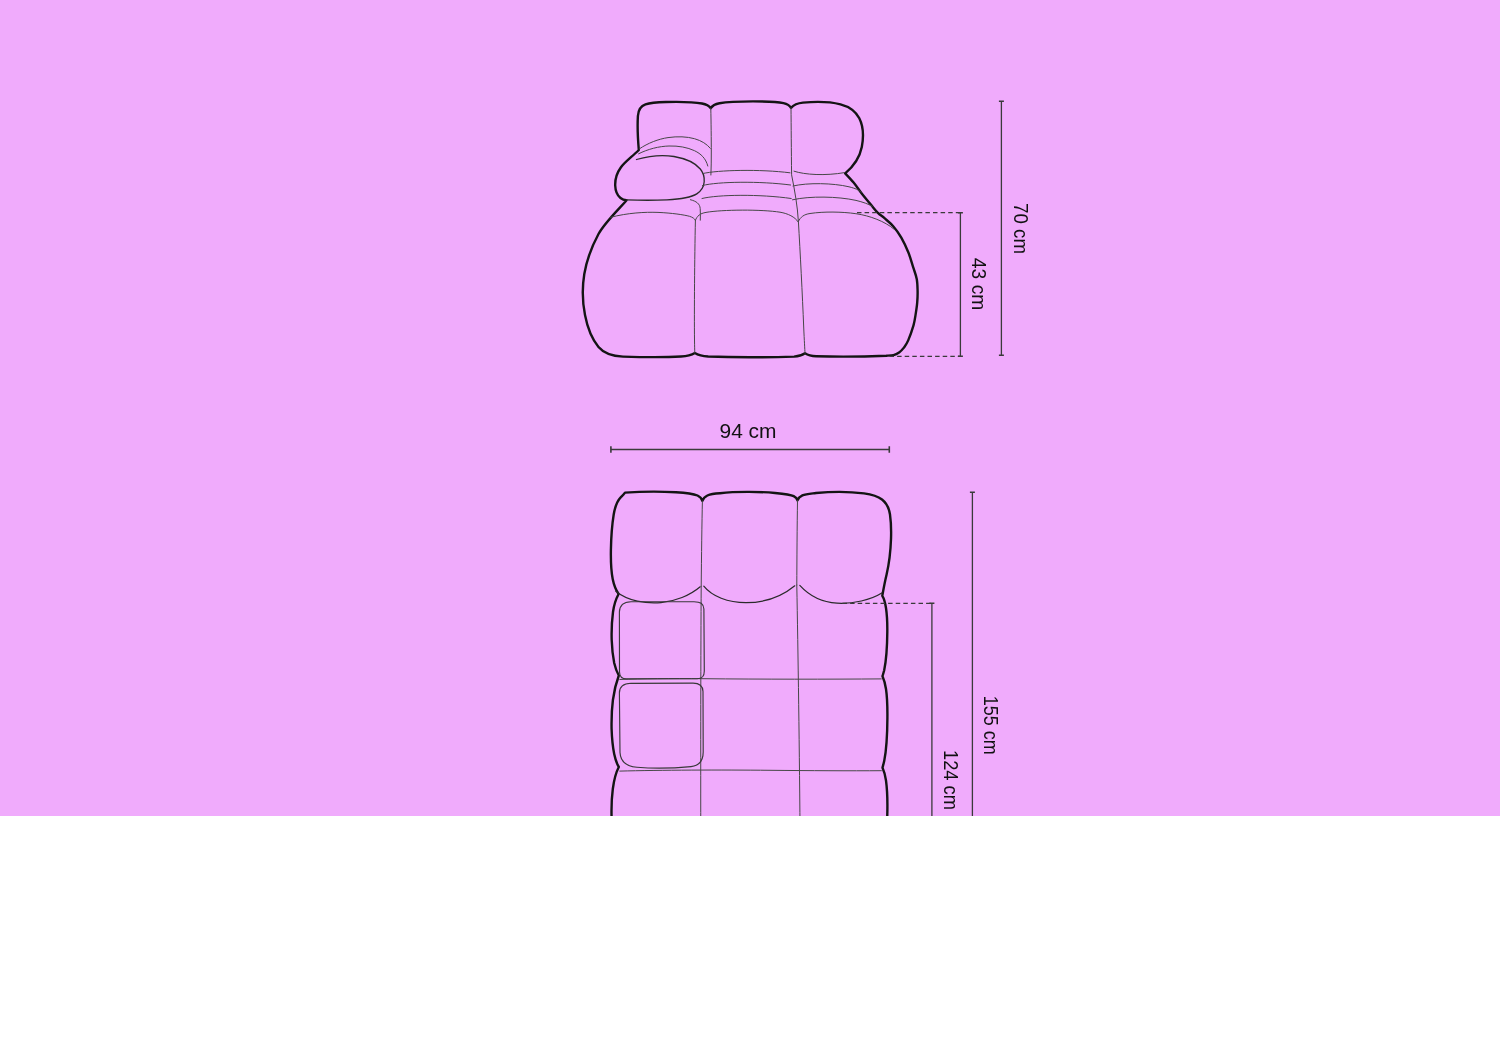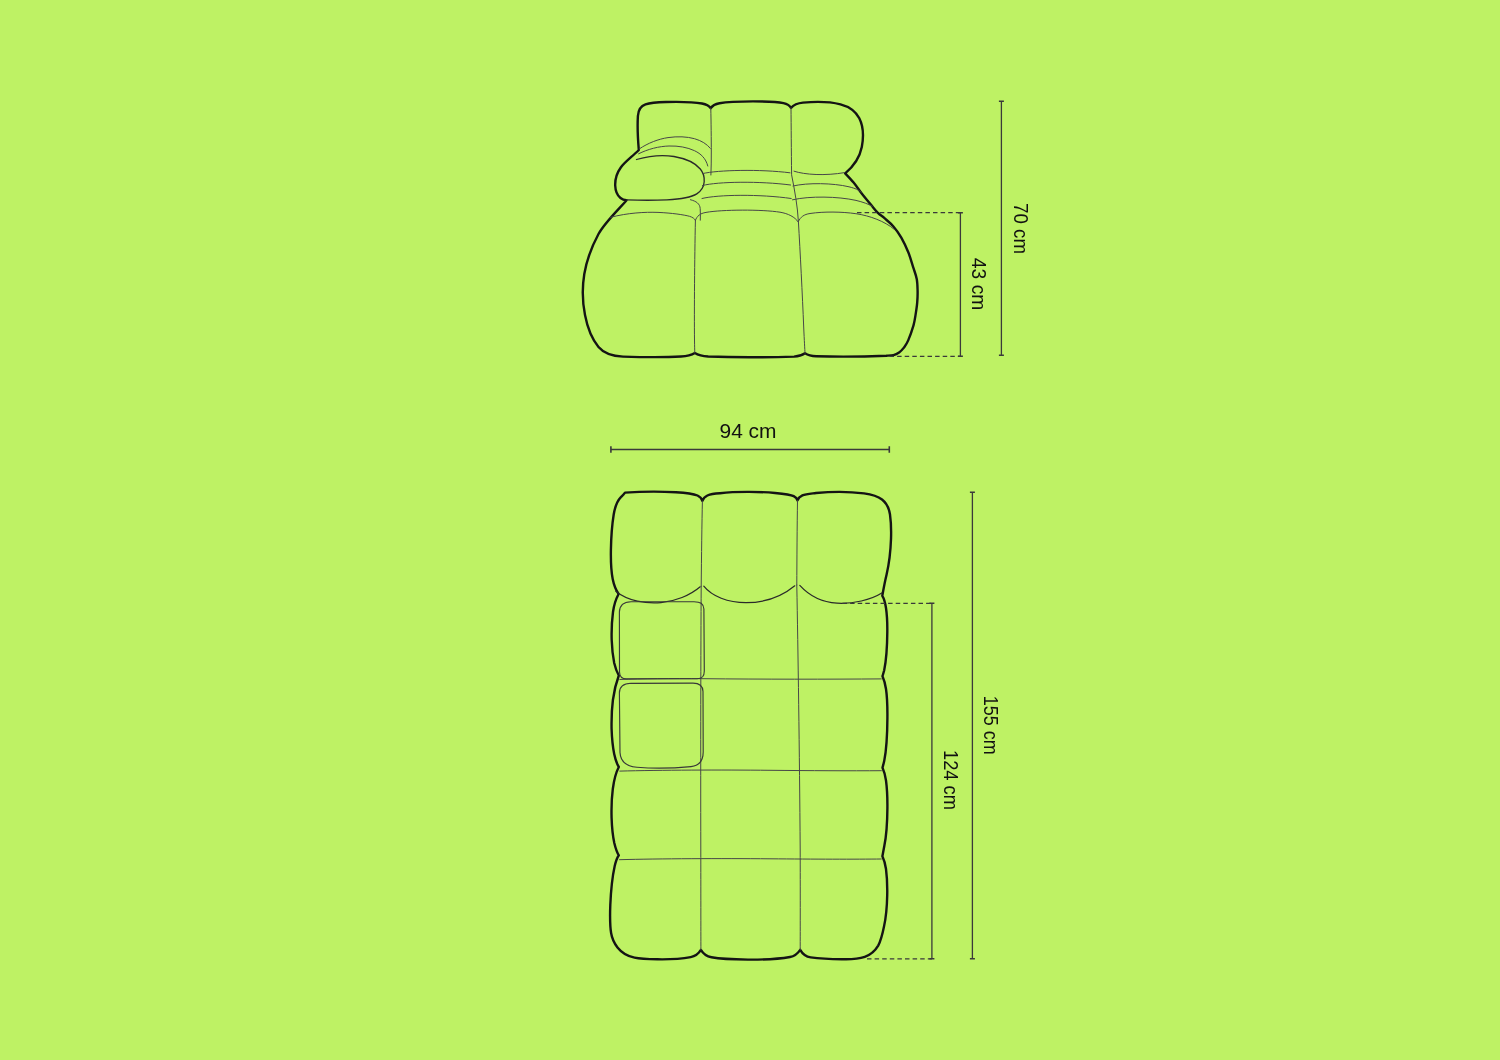--- a/index.html
+++ b/index.html
@@ -1,16 +1,16 @@
 <!DOCTYPE html>
 <html><head>
 <meta charset="utf-8">
 <style>
   html,body{margin:0;padding:0;background:#ffffff;}
-  .wrap{width:1500px;height:1060px;position:relative;background:#bef264;overflow:hidden;}
+  .wrap{width:1500px;height:816px;position:relative;background:#f0abfc;overflow:hidden;}
   svg{display:block;}
   text{font-family:"Liberation Sans", sans-serif;fill:#111111;}
 </style>
 </head>
 <body>
 
 <div class="wrap">
 <svg width="1500" height="1060" viewBox="0 0 1500 1060" xmlns="http://www.w3.org/2000/svg">
 
   <g fill="none" stroke-linecap="round" stroke-linejoin="round">

